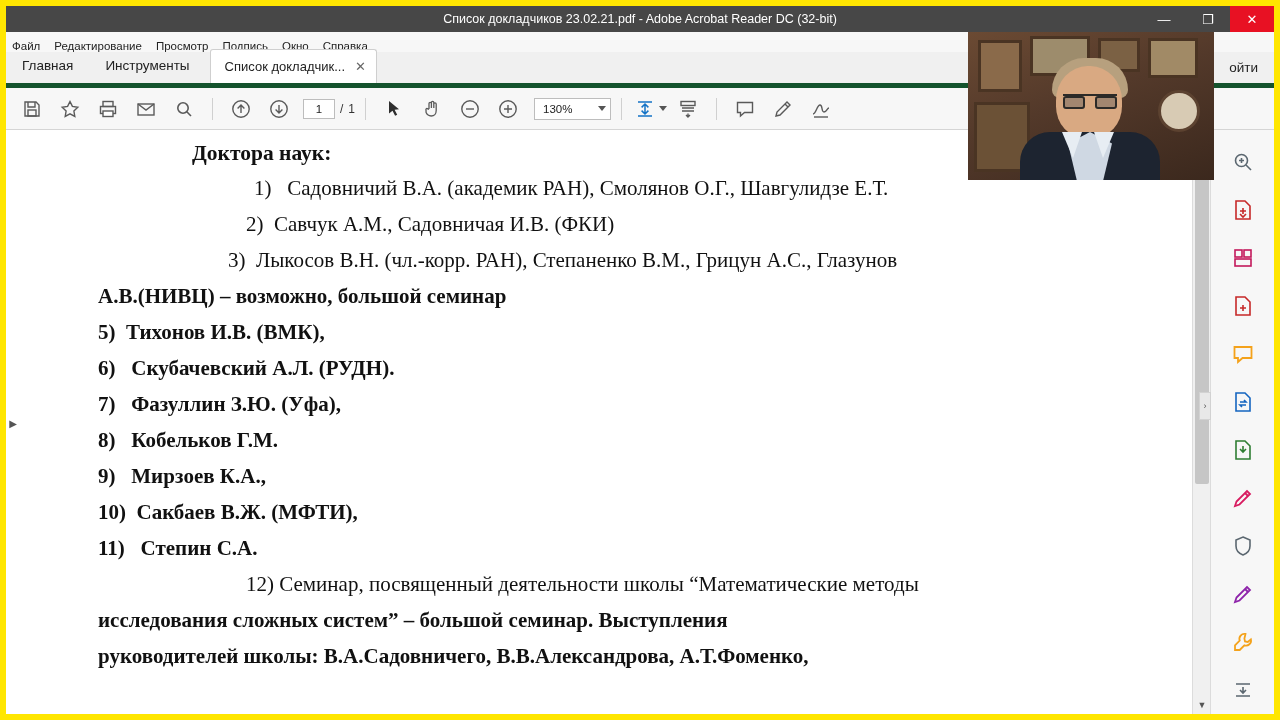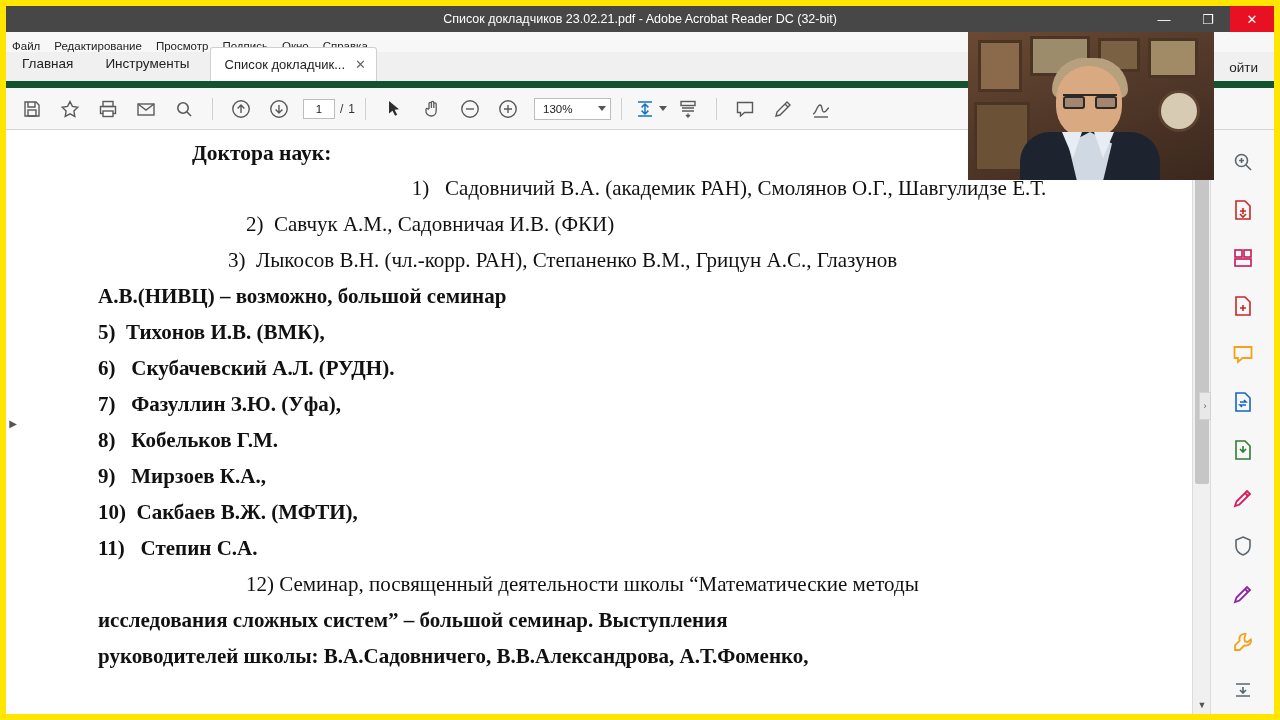--- a/index.html
+++ b/index.html
@@ -44,21 +44,21 @@
     position: absolute; left: 6px; top: 32px; width: 1268px; height: 28px;
     background: #f7f7f7; display: flex; align-items: center;
     padding-left: 6px; gap: 14px;
     font-size: 11.5px; color: #222;
     border-bottom: 1px solid #e2e2e2;
   }
   
   .tabrow {
     position: absolute; left: 6px; top: 52px; width: 1268px; height: 36px;
     background: #f0f0f0; display: flex; align-items: flex-end;
-    border-bottom: 7px solid #14532d;
+    border-bottom: 5px solid #14532d;
   }
   .tab-main {
     padding: 0 16px; height: 36px; display: flex; align-items: center;
     font-size: 13.5px; color: #222;
   }
   .tab-doc {
     height: 34px; margin-left: 4px; padding: 0 10px 0 14px;
     background: #ffffff; border: 1px solid #cfcfcf; border-bottom: none;
     display: flex; align-items: center; gap: 10px;
     font-size: 13px; color: #222;
@@ -108,21 +108,21 @@
     padding: 6px 0 0 0;
   }
   .doc-line {
     font-size: 21px;
     line-height: 36px;
     white-space: pre-wrap;
     padding-left: 222px;
     text-indent: 0;
   }
   .doc-line.heading { font-weight: bold; padding-left: 186px; font-size: 21.5px; line-height: 34px; }
-  .doc-line.ind1 { padding-left: 248px; text-align: center; }
+  .doc-line.ind1 { padding-left: 248px; }
   .doc-line.ind2 { padding-left: 240px; }
   .doc-line.ind3 { }
   .doc-line.flush { padding-left: 92px; font-weight: bold; }
   
   .vscroll {
     position: absolute; right: 0; top: 130px; width: 18px; height: 584px;
     background: #f0f0f0; border-left: 1px solid #dcdcdc;
   }
   .vscroll.doc { right: 70px; }
   .vscroll-up, .vscroll-down {

